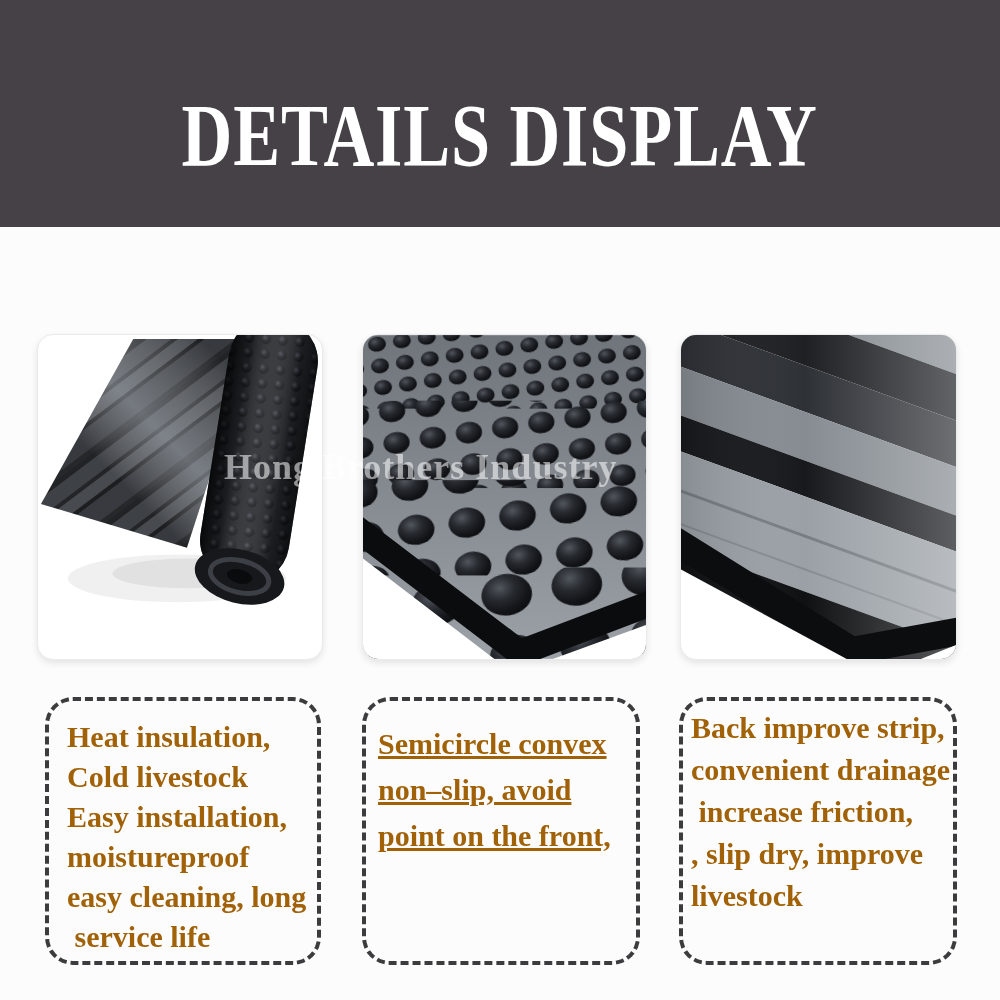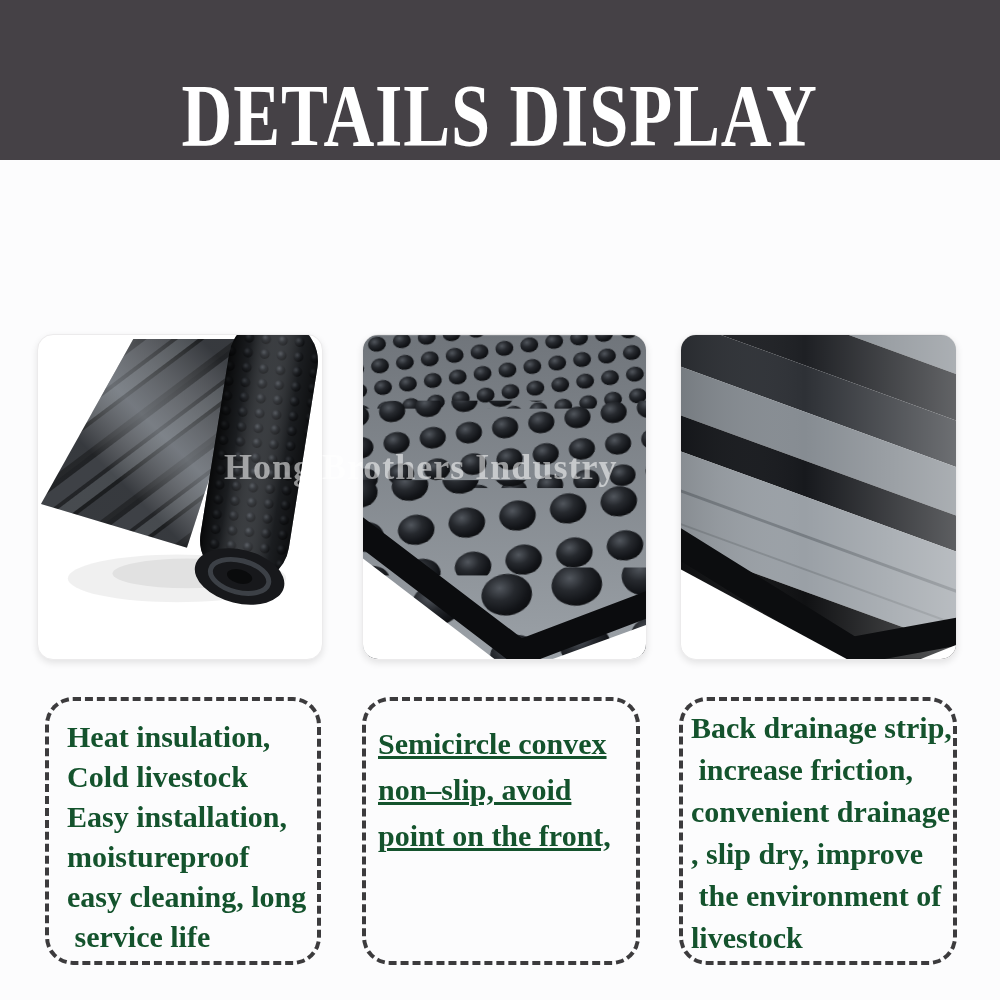--- a/index.html
+++ b/index.html
@@ -3,23 +3,23 @@
 <meta charset="utf-8">
 <style>
   html,body{margin:0;padding:0;}
   body{
     width:1000px;height:1000px;position:relative;overflow:hidden;
     background:#fcfcfd;
     font-family:"Liberation Serif", serif;
   }
   
   .banner{
-    position:absolute;left:0;top:0;width:1000px;height:160px;
+    position:absolute;left:0;top:0;width:1000px;height:227px;
     background:#454146;
-    display:flex;align-items:flex-end;justify-content:center;
+    display:flex;align-items:center;justify-content:center;
   }
   .banner-title{
     margin:0;padding-top:44px;
     color:#ffffff;font-weight:bold;font-size:88px;line-height:1;
     letter-spacing:1px;white-space:nowrap;
     transform:scaleX(0.80);
   }
   
   .photo-card{
     position:absolute;top:334px;height:326px;background:#ffffff;
@@ -35,21 +35,21 @@
   .watermark{
     position:absolute;left:224px;top:446px;width:580px;z-index:5;
     font-size:36px;font-weight:bold;letter-spacing:1px;white-space:nowrap;
     color:rgba(255,255,255,0.55);
     pointer-events:none;
   }
   
   .feature-box{
     position:absolute;top:697px;height:268px;box-sizing:border-box;
     border:4px dashed #3c3b3d;border-radius:28px;
-    color:#14532d;font-weight:bold;font-size:30px;
+    color:#a16207;font-weight:bold;font-size:30px;
     background:transparent;
   }
   #box1{left:45px;width:276px;padding:16px 6px 0 18px;line-height:40px;}
   #box2{left:362px;width:278px;padding:20px 6px 0 12px;line-height:46px;text-decoration:underline;}
   #box3{left:679px;width:278px;padding:6px 2px 0 8px;line-height:42px;}
   .feature-line{white-space:pre;}
 </style>
 </head>
 <body>
 
@@ -186,19 +186,18 @@
   <div class="feature-line"> service life</div>
 </div>
 
 <div class="feature-box" id="box2">
   <div class="feature-line">Semicircle convex</div>
   <div class="feature-line">non–slip, avoid</div>
   <div class="feature-line">point on the front,</div>
 </div>
 
 <div class="feature-box" id="box3">
-  <div class="feature-line">Back drainage strip,</div>
+  <div class="feature-line">Back improve strip,</div>
+  <div class="feature-line">convenient drainage</div>
   <div class="feature-line"> increase friction,</div>
-  <div class="feature-line">convenient drainage</div>
   <div class="feature-line">, slip dry, improve</div>
-  <div class="feature-line"> the environment of</div>
   <div class="feature-line">livestock</div>
 </div>
 
 </body></html>

